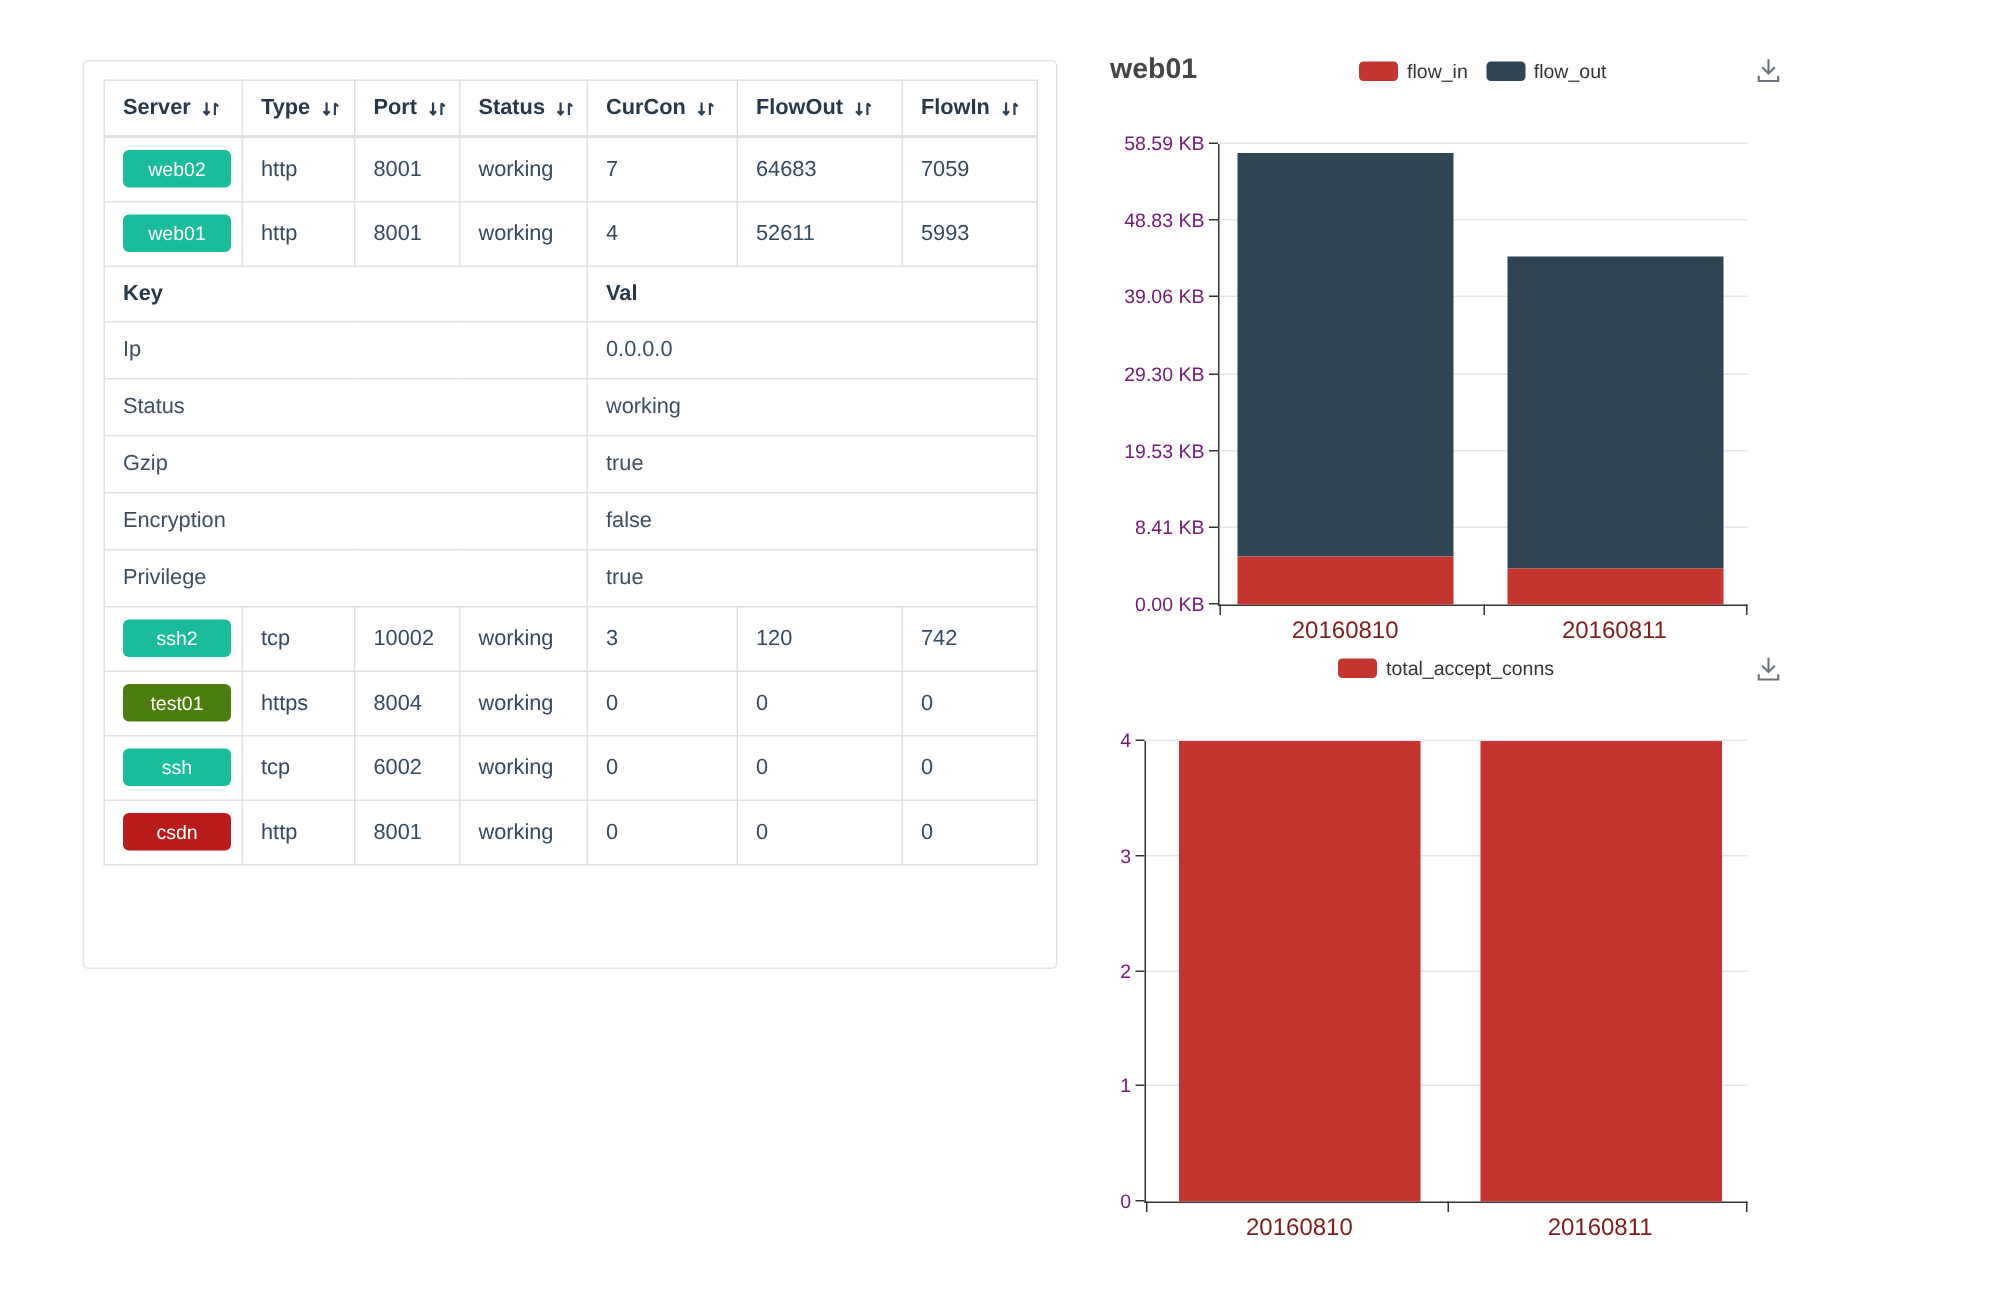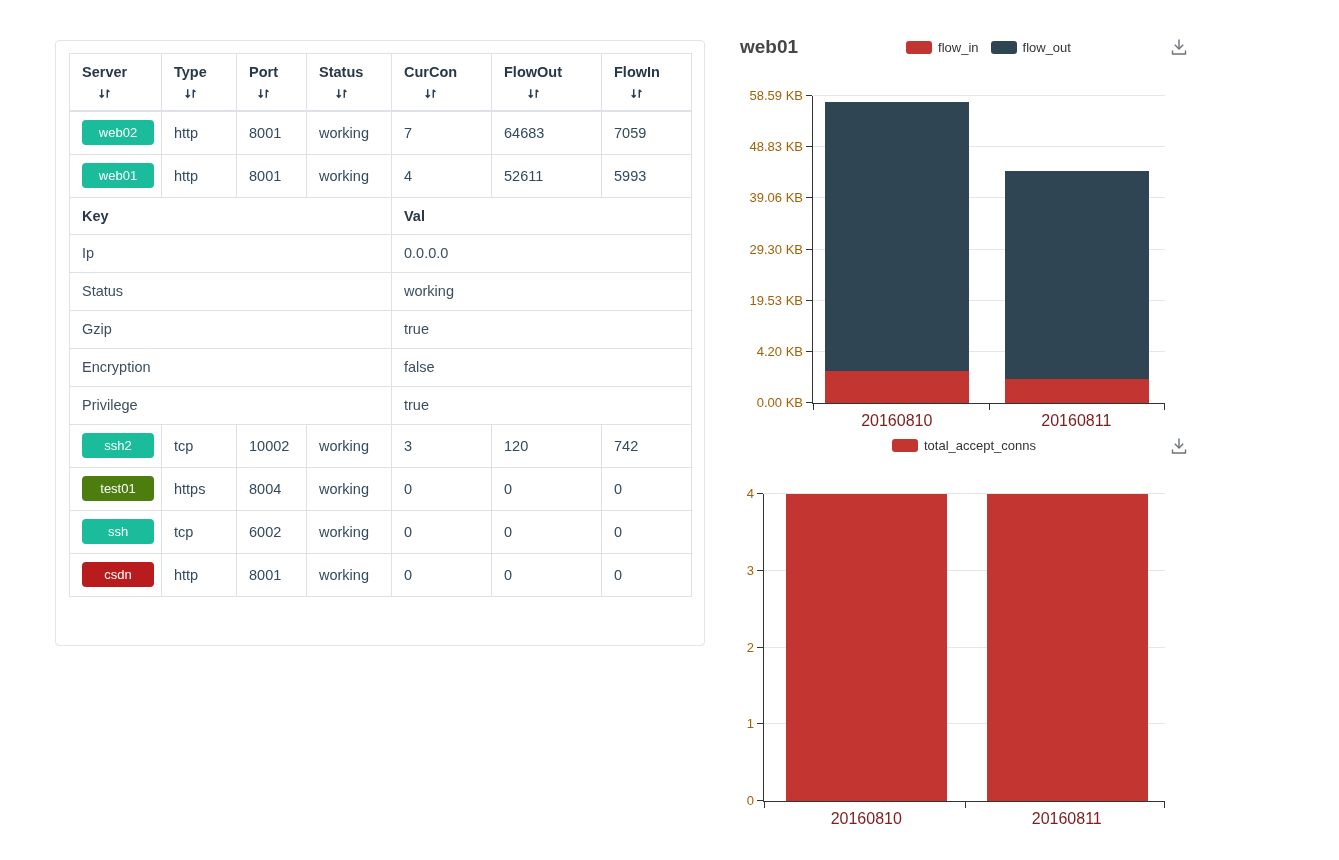--- a/index.html
+++ b/index.html
@@ -9,21 +9,21 @@
 
   
   .card {
     position:absolute; left:55px; top:40px; width:650px; height:606px;
     background:#fff; border:1px solid #e4e4e4; border-radius:4px;
     padding:12px 13px;
   }
   table.tbl { width:100%; border-collapse:collapse; table-layout:fixed; font-size:14.5px; }
   .tbl th, .tbl td { border:1px solid #dee2e6; padding:8px 12px; text-align:left; vertical-align:middle; overflow:hidden; white-space:nowrap; }
   .tbl thead th { font-weight:bold; color:#273849; border-bottom-width:2px; padding:10px 12px; cursor:pointer; }
-  .th-wrap { display:inline-flex; align-items:center; gap:7px;flex-direction:column; }
+  .th-wrap { display:inline-flex; align-items:center; gap:7px; }
   .sort-svg { flex:none; }
   .srow td { height:43px; padding:7px 12px; }
   .kvh th { font-weight:bold; color:#273849; padding:10px 12px; }
   .kvrow td { padding:10px 12px; height:38px; color:#3d4e5e; }
   .badge {
     display:inline-block; min-width:72px; text-align:center; padding:5px 8px;
     color:#fff; font-size:13px; border-radius:4px; cursor:pointer;
   }
   .blurblob {
     display:inline-block; height:14px; border-radius:2px; vertical-align:middle;
@@ -43,21 +43,21 @@
   .dl { position:absolute; width:22px; height:22px; cursor:pointer; }
   .dl-1 { left:1168px; top:36px; }
   .dl-2 { left:1168px; top:435px; }
 
   .plot { position:absolute; border-left:1px solid #333; border-bottom:1px solid #333; }
   .plot-1 { left:812px; top:96px; width:353px; height:308px; }
   .plot-2 { left:763px; top:494px; width:402px; height:308px; }
   .grid { position:absolute; left:0; right:0; height:1px; background:#e3e7ec; }
   .ytick { position:absolute; left:-7px; width:6px; height:1px; background:#333; }
   .xtick { position:absolute; width:1px; height:7px; background:#333; top:100%; }
-  .ylab { position:absolute; right:calc(100% + 10px); white-space:nowrap; font-size:13px; color:#a16207; line-height:16px; }
+  .ylab { position:absolute; right:calc(100% + 10px); white-space:nowrap; font-size:13px; color:#701a75; line-height:16px; }
   .xlab { position:absolute; top:calc(100% + 9px); transform:translateX(-50%); font-size:16px; color:#7f1d1d; white-space:nowrap; }
   .stack { position:absolute; bottom:0; height:100%; display:flex; flex-direction:column-reverse; }
   .seg { flex:none; width:100%; cursor:pointer; }
 </style>
 </head>
 <body>
 
 <div class="page">
 
   <section class="card">
@@ -238,21 +238,21 @@
 
     <div class="ytick" style="bottom:0"></div>
     <div class="ytick" style="bottom:16.667%"></div>
     <div class="ytick" style="bottom:33.333%"></div>
     <div class="ytick" style="bottom:50%"></div>
     <div class="ytick" style="bottom:66.667%"></div>
     <div class="ytick" style="bottom:83.333%"></div>
     <div class="ytick" style="bottom:100%"></div>
 
     <div class="ylab" style="bottom:-8px">0.00 KB</div>
-    <div class="ylab" style="bottom:calc(16.667% - 8px)">4.20 KB</div>
+    <div class="ylab" style="bottom:calc(16.667% - 8px)">8.41 KB</div>
     <div class="ylab" style="bottom:calc(33.333% - 8px)">19.53 KB</div>
     <div class="ylab" style="bottom:calc(50% - 8px)">29.30 KB</div>
     <div class="ylab" style="bottom:calc(66.667% - 8px)">39.06 KB</div>
     <div class="ylab" style="bottom:calc(83.333% - 8px)">48.83 KB</div>
     <div class="ylab" style="bottom:calc(100% - 8px)">58.59 KB</div>
 
     <div class="xtick" style="left:0"></div>
     <div class="xtick" style="left:50%"></div>
     <div class="xtick" style="left:calc(100% - 1px)"></div>
 

